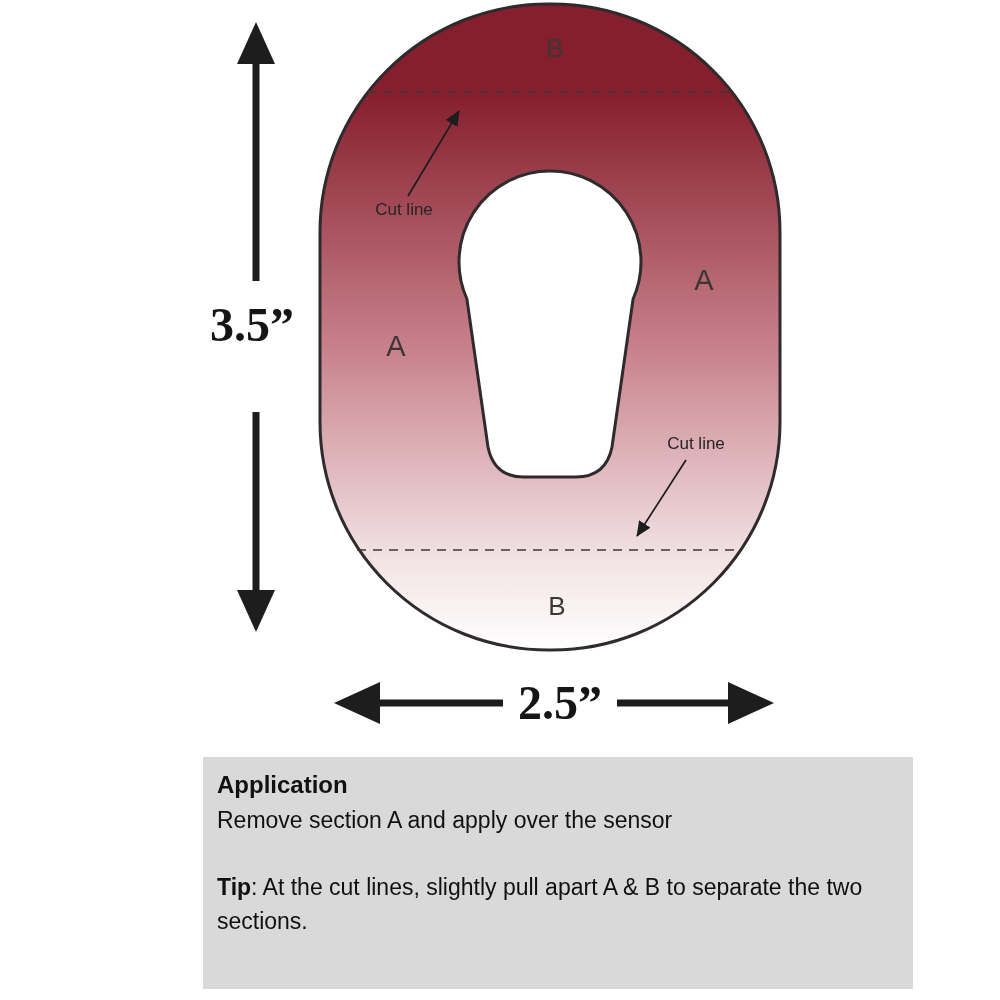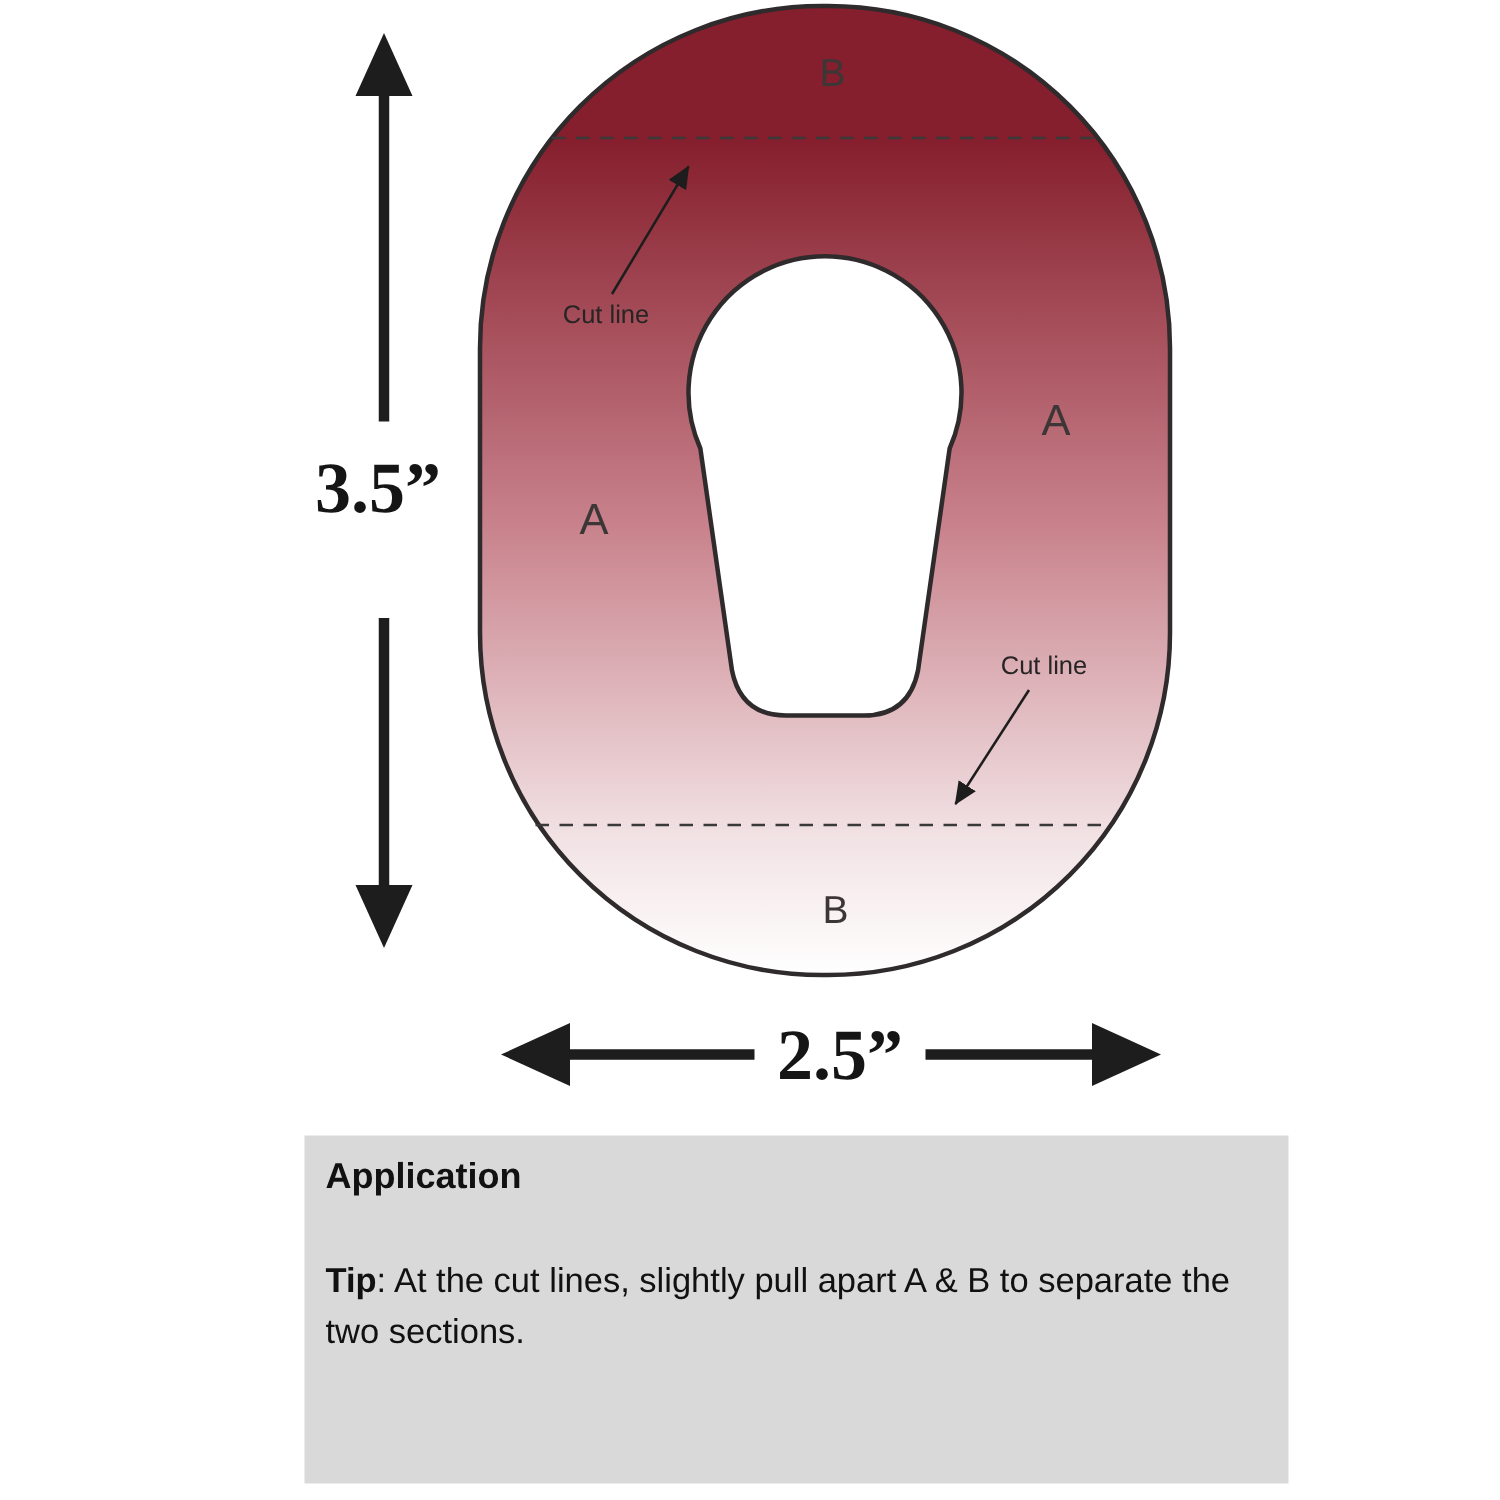--- a/index.html
+++ b/index.html
@@ -32,21 +32,21 @@
   .dim-text {
     font-family: "Liberation Serif", serif;
     font-weight: bold;
     font-size: 48px;
     fill: #151515;
   }
   .instruction-panel {
     position: absolute;
     left: 203px;
     top: 757px;
-    width: 656px;
+    width: 710px;
     height: 232px;
     background: #d9d9d9;
     box-sizing: border-box;
     padding: 10px 14px;
     color: #111111;
     font-size: 23px;
     line-height: 1.48;
   }
   .instruction-panel p {
     margin: 0;
@@ -112,17 +112,18 @@
       <polygon points="334,703 380,682 380,724" fill="#1d1d1d"></polygon>
       <line x1="374" y1="703" x2="503" y2="703" stroke="#1d1d1d" stroke-width="7"></line>
       <line x1="617" y1="703" x2="728" y2="703" stroke="#1d1d1d" stroke-width="7"></line>
       <polygon points="774,703 728,682 728,724" fill="#1d1d1d"></polygon>
       <text x="560" y="719" text-anchor="middle" class="dim-text">2.5”</text>
     </g>
   </svg>
 
   <div class="instruction-panel">
     <p class="panel-title">Application</p>
+    <p>Remove section A and apply over the sensor</p>
     <div class="panel-spacer"></div>
     <p><strong class="tip-strong">Tip</strong><span>: At the cut lines, slightly pull apart A &amp; B to separate the two sections.</span></p>
   </div>
 
 </div>
 
 </body></html>

